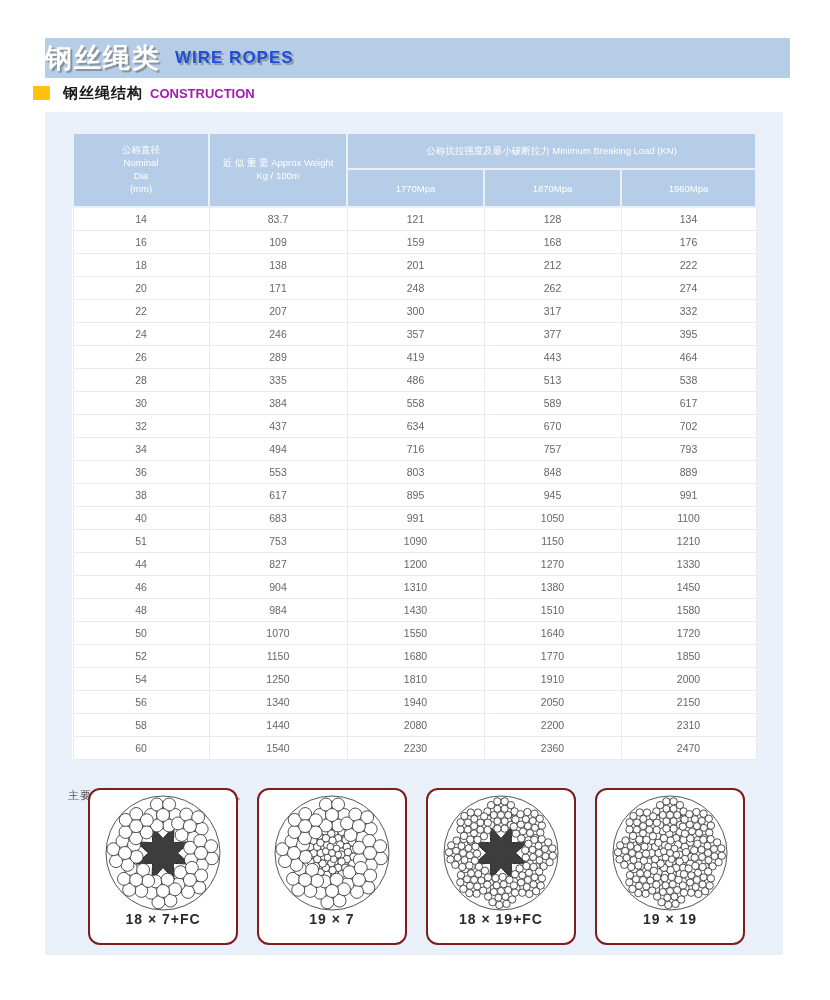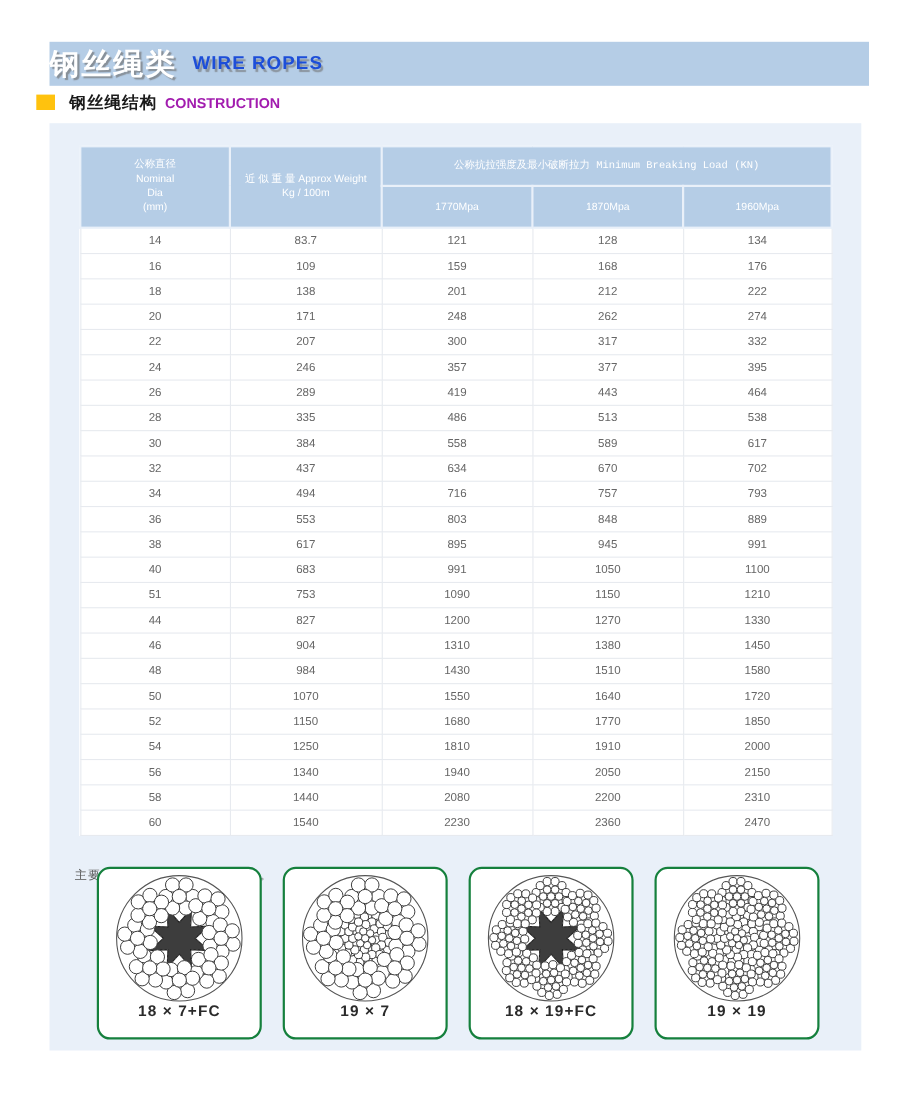--- a/index.html
+++ b/index.html
@@ -36,21 +36,21 @@
   .hl { display:block; }
   col.c1 { width:136px; } col.c2 { width:138px; }
   col.c3 { width:137px; } col.c4 { width:137px; } col.c5 { width:135px; }
 
   
   .note { position:absolute; left:23px; top:652px; font-size:11px; color:#555; letter-spacing:1px;margin-top:24px; }
 
   
   .cards { position:absolute; left:43px; top:676px; width:657px; height:160px;
     display:flex; justify-content:space-between; }
-  .rope-card { width:150px; height:157px; background:#fff; border:2px solid #15803d;
+  .rope-card { width:150px; height:157px; background:#fff; border:2px solid #7f1d1d;
     border-radius:12px; display:flex; flex-direction:column; align-items:center;
     padding-top:3px; }
   .rope-card svg { display:block; }
   .rope-card .lbl { font-size:14px; font-weight:bold; color:#2a2a2a; margin-top:-2px; letter-spacing:1px; }
 </style>
 </head>
 <body>
 
 <div id="page">
 
@@ -80,21 +80,21 @@
           <th rowspan="2" class="h1">
             <span class="hl">公称直径</span>
             <span class="hl">Nominal</span>
             <span class="hl">Dia</span>
             <span class="hl">(mm)</span>
           </th>
           <th rowspan="2" class="h1">
             <span class="hl">近 似 重 量 Approx Weight</span>
             <span class="hl">Kg / 100m</span>
           </th>
-          <th colspan="3" class="h1" style="height:36px;font-family:Liberation Mono, monospace;">公称抗拉强度及最小破断拉力 Minimum Breaking Load (KN)</th>
+          <th colspan="3" class="h1" style="height:36px;">公称抗拉强度及最小破断拉力 Minimum Breaking Load (KN)</th>
         </tr>
         <tr>
           <th class="grade">1770Mpa</th>
           <th class="grade">1870Mpa</th>
           <th class="grade">1960Mpa</th>
         </tr>
       </thead>
       <tbody>
           <tr>
             <td>14</td>

